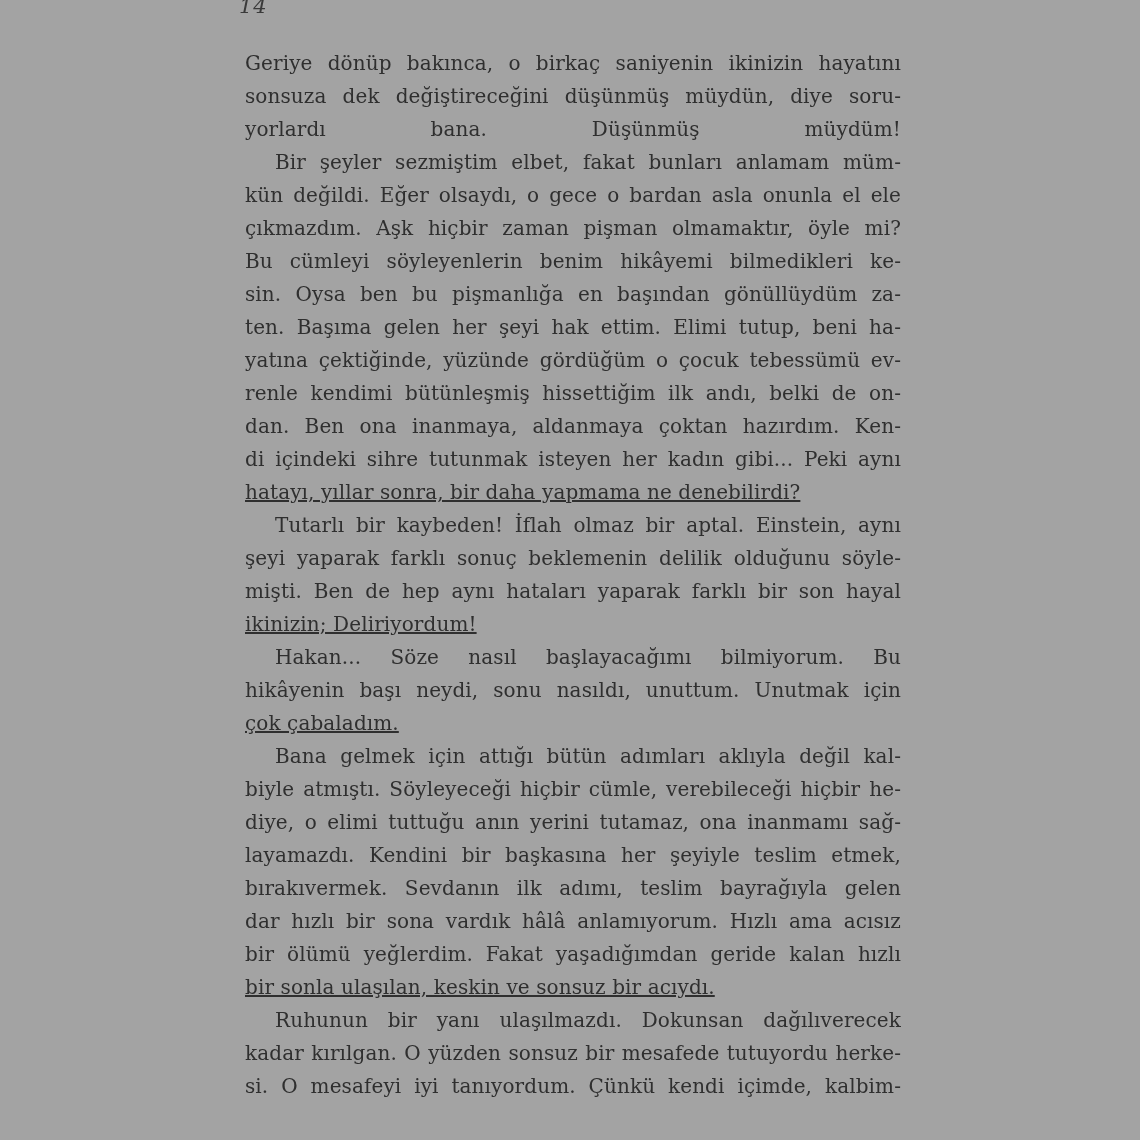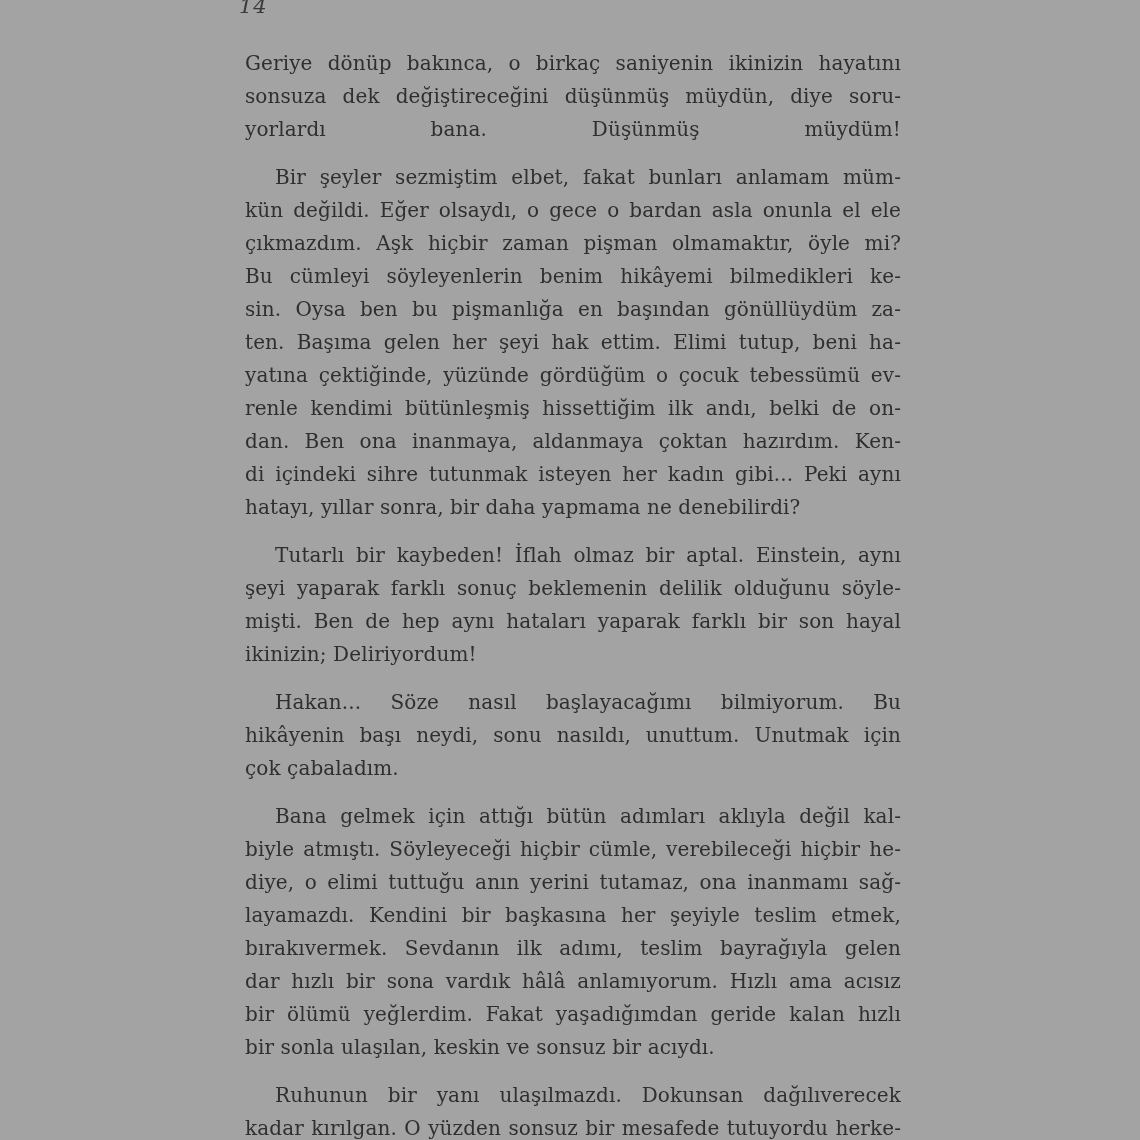--- a/index.html
+++ b/index.html
@@ -42,24 +42,24 @@
   .line {
     text-align: justify;
     text-align-last: justify;
     height: 33px;
     overflow: hidden;
     white-space: nowrap;
   }
   .line.para-end {
     text-align: left;
     text-align-last: left;
+    text-decoration: underline;
   }
   .line.indent {
     text-indent: 30px;
-    margin-top: 15px;
   }
 </style>
 </head>
 <body>
 
 <div class="page">
   <div class="page-number">14</div>
   <div class="text-block">
       <div class="line">Geriye dönüp bakınca, o birkaç saniyenin ikinizin hayatını</div>
       <div class="line">sonsuza dek değiştireceğini düşünmüş müydün, diye soru-</div>

